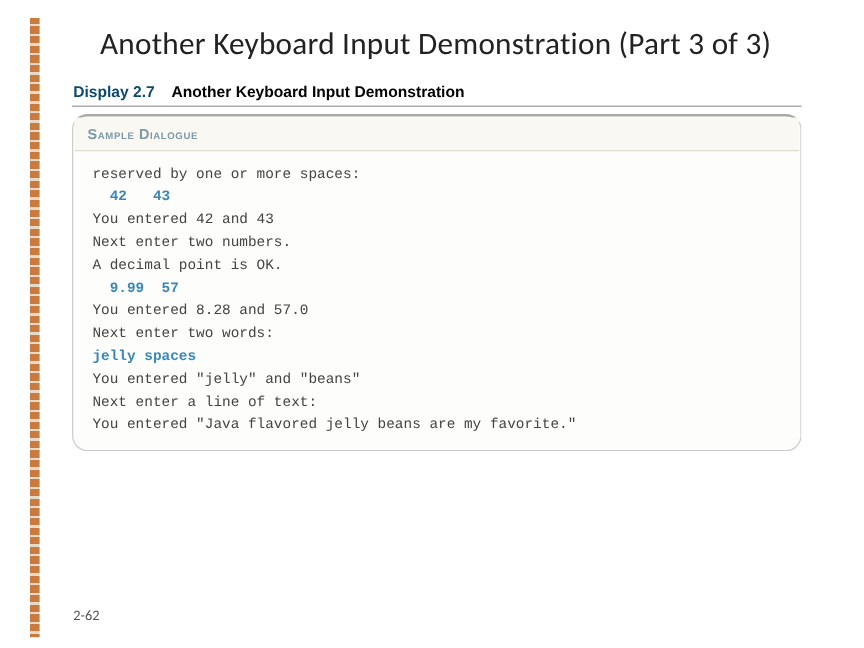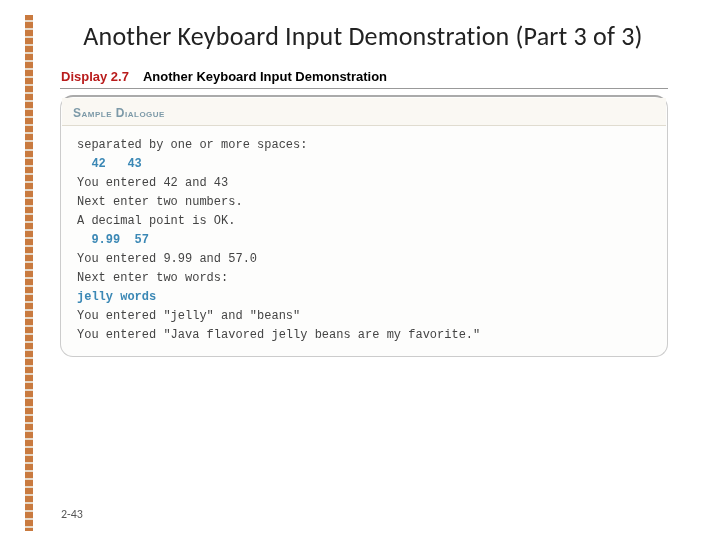--- a/index.html
+++ b/index.html
@@ -40,21 +40,21 @@
   }
   .display-header {
     display: flex;
     align-items: baseline;
     gap: 12px;
     border-bottom: 1px solid #999;
     padding-bottom: 3px;
     margin-bottom: 2px;
   }
   .display-label {
-    color: #b91c1c;
+    color: #0c4a6e;
     font-weight: 600;
     font-size: 13px;
     font-family: Verdana, Arial, sans-serif;
   }
   .display-title {
     font-weight: 700;
     font-size: 13px;
     font-family: Verdana, Arial, sans-serif;
     color: #000000;
   }
@@ -116,32 +116,33 @@
     <div class="display-header">
       <span class="display-label">Display 2.7</span>
       <span class="display-title">Another Keyboard Input Demonstration</span>
     </div>
 
     <div class="sample-box">
       <div class="sample-header">
         <span class="sample-label">Sample Dialogue</span>
       </div>
       <div class="sample-body" id="sample-body">
-          <div class="line">separated by one or more spaces:</div>
+          <div class="line">reserved by one or more spaces:</div>
           <div class="line user-input">  42   43</div>
           <div class="line">You entered 42 and 43</div>
           <div class="line">Next enter two numbers.</div>
           <div class="line">A decimal point is OK.</div>
           <div class="line user-input">  9.99  57</div>
-          <div class="line">You entered 9.99 and 57.0</div>
+          <div class="line">You entered 8.28 and 57.0</div>
           <div class="line">Next enter two words:</div>
-          <div class="line user-input">jelly words</div>
+          <div class="line user-input">jelly spaces</div>
           <div class="line">You entered "jelly" and "beans"</div>
+          <div class="line">Next enter a line of text:</div>
           <div class="line">You entered "Java flavored jelly beans are my favorite."</div>
         </div>
     </div>
   </div>
 
   <div class="footer">
-    <span class="pageno">2-43</span>
+    <span class="pageno">2-62</span>
   </div>
 
 </div>
 
 </body></html>

